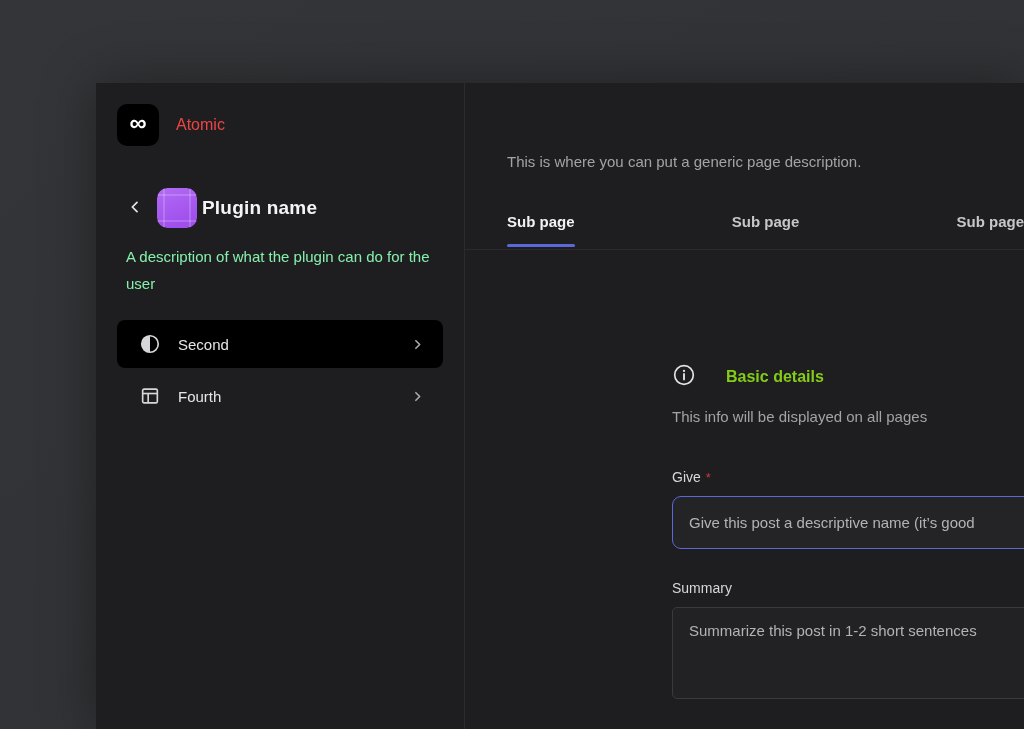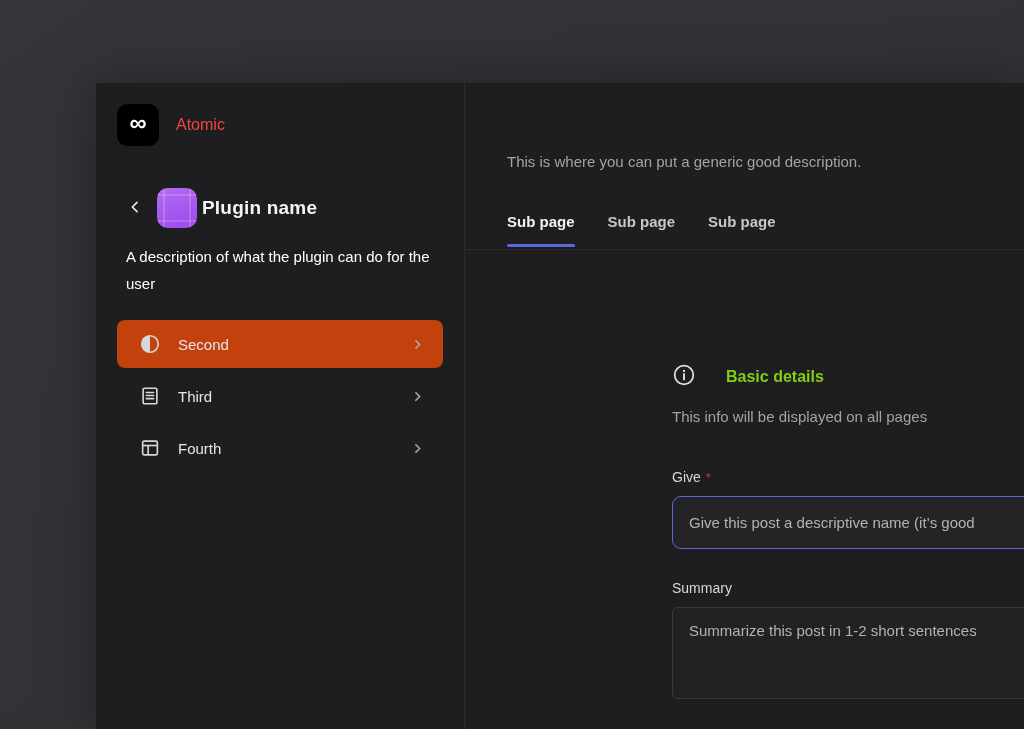--- a/index.html
+++ b/index.html
@@ -56,44 +56,44 @@
     width: 40px; height: 40px; border-radius: 10px;
     overflow: hidden;
     flex-shrink: 0;
   }
   .plugin-title { margin-left: 5px; font-size: 19px; font-weight: 700; color: #f4f4f5; letter-spacing: 0.2px; }
 
   .plugin-desc {
     margin: 15px 0 0 9px;
     width: 312px;
     font-size: 15px; line-height: 27px;
-    color: #ffffff;
+    color: #86efac;
   }
 
   .nav { margin-top: 23px; }
   .nav-item {
     display: flex; align-items: center;
     height: 48px;
     width: 326px;
     padding: 0 19px 0 22px;
     border-radius: 8px;
     margin-bottom: 4px;
     cursor: pointer;
   }
-  .nav-item.active { background: #c2410c; }
+  .nav-item.active { background: #000000; }
   .nav-icon { width: 22px; height: 22px; display: flex; align-items: center; justify-content: center; flex-shrink: 0; }
   .nav-label { margin-left: 17px; font-size: 15px; color: #e6e6e8; font-weight: 400; }
   .nav-chevron { margin-left: auto; width: 13px; height: 13px; display: flex; align-items: center; }
 
   
   .main { position: relative; flex: 1; height: 100%; }
   .page-head { padding: 54px 0 0 42px; }
   .page-title { font-size: 19px; font-weight: 700; color: #f4f4f5; letter-spacing: 0.2px; }
   .page-desc { margin-top: 16px; font-size: 15px; color: #a3a3a6; }
-  .tabs { display: flex; gap: 33px; margin-top: 43px; }
+  .tabs { display: flex; gap: 33px; margin-top: 43px; justify-content: space-between; }
   .tab {
     position: relative;
     font-size: 15px; font-weight: 600;
     color: #c7c7ca;
     padding-bottom: 17px;
     cursor: pointer;
   }
   .tab.active { color: #f2f2f3; }
   .tab.active::after {
     content: "";
@@ -201,38 +201,20 @@
             </svg>
           </span>
           <span class="nav-label">Second</span>
           <span class="nav-chevron">
             <svg width="13" height="13" viewBox="0 0 24 24" fill="none" stroke="#aaaaad" stroke-width="3" stroke-linecap="round" stroke-linejoin="round">
                 <path d="M9 5l7 7-7 7"></path>
               </svg>
           </span>
         </div>
 
-        <div class="nav-item">
-          <span class="nav-icon">
-            <svg width="22" height="22" viewBox="0 0 24 24">
-              <rect x="4.5" y="3.5" width="15" height="17" rx="1.5" fill="none" stroke="#d7d7d9" stroke-width="1.8"></rect>
-              <g stroke="#d7d7d9" stroke-width="1.8" stroke-linecap="round">
-                <line x1="8" y1="8.2" x2="16" y2="8.2"></line>
-                <line x1="8" y1="11.5" x2="16" y2="11.5"></line>
-                <line x1="8" y1="14.8" x2="16" y2="14.8"></line>
-              </g>
-            </svg>
-          </span>
-          <span class="nav-label">Third</span>
-          <span class="nav-chevron">
-            <svg width="13" height="13" viewBox="0 0 24 24" fill="none" stroke="#aaaaad" stroke-width="3" stroke-linecap="round" stroke-linejoin="round">
-                <path d="M9 5l7 7-7 7"></path>
-              </svg>
-          </span>
-        </div>
 
         <div class="nav-item">
           <span class="nav-icon">
             <svg width="22" height="22" viewBox="0 0 24 24" fill="none" stroke="#d7d7d9" stroke-width="1.8">
               <rect x="4" y="4.5" width="16" height="15" rx="1.5"></rect>
               <line x1="4" y1="9.3" x2="20" y2="9.3"></line>
               <line x1="10" y1="9.3" x2="10" y2="19.5"></line>
             </svg>
           </span>
           <span class="nav-label">Fourth</span>
@@ -240,21 +222,21 @@
             <svg width="13" height="13" viewBox="0 0 24 24" fill="none" stroke="#aaaaad" stroke-width="3" stroke-linecap="round" stroke-linejoin="round">
                 <path d="M9 5l7 7-7 7"></path>
               </svg>
           </span>
         </div>
       </nav>
     </aside>
 
     <main class="main">
       <header class="page-head">
-        <p class="page-desc">This is where you can put a generic good description.</p>
+        <p class="page-desc">This is where you can put a generic page description.</p>
         <div class="tabs">
           <div class="tab active">Sub page</div>
           <div class="tab">Sub page</div>
           <div class="tab">Sub page</div>
         </div>
       </header>
       <div class="content-divider"></div>
 
       <section class="form">
         <div class="section-head">

